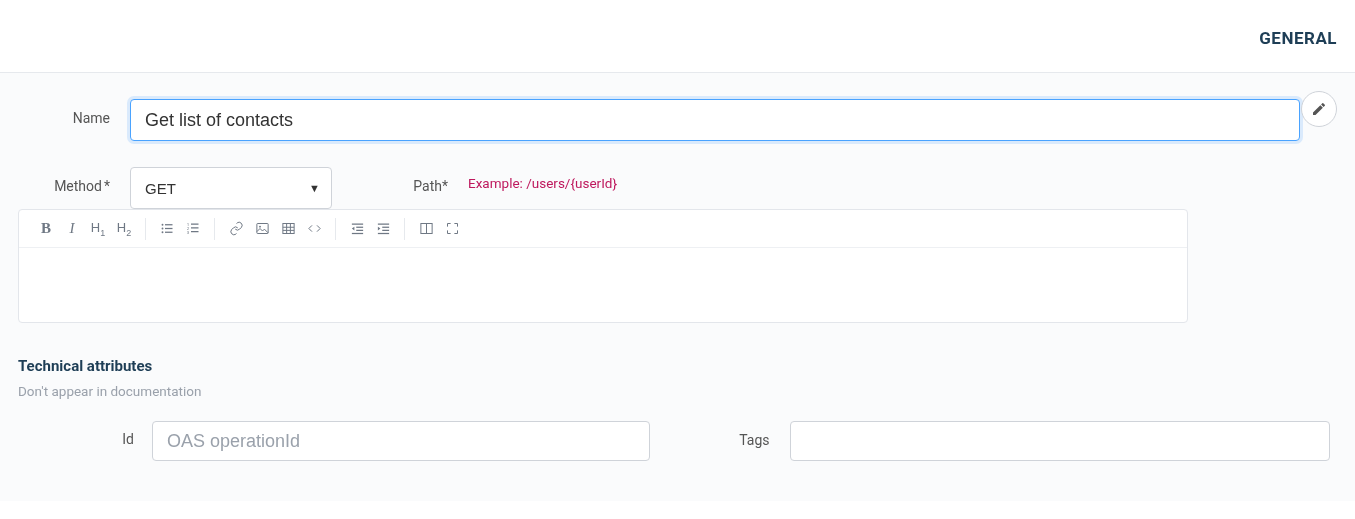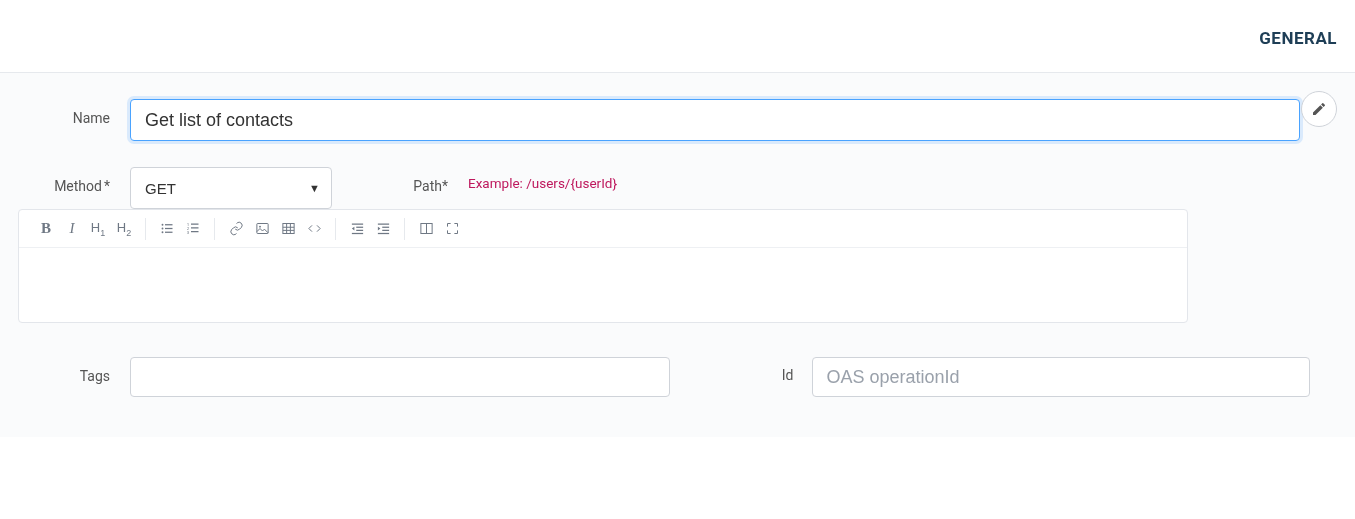--- a/index.html
+++ b/index.html
@@ -355,25 +355,27 @@
                 </svg>
             </div>
           </div>
         </div>
         <div class="editor-body" contenteditable="true" style=""></div>
       </div>
     </div>
   </div>
 
   <div class="tech-section">
+    <div class="tech-title">Technical attributes</div>
+    <div class="tech-sub">Don't appear in documentation</div>
     <div class="tech-row">
+      <div class="tech-col right">
+        <div class="id-label">Id</div>
+        <input type="text" class="text-input id-input" placeholder="OAS operationId" style="">
+      </div>
       <div class="tech-col left">
         <div class="label">Tags</div>
         <input type="text" class="text-input tags-input" value="" style="">
       </div>
-      <div class="tech-col right">
-        <div class="id-label">Id</div>
-        <input type="text" class="text-input id-input" placeholder="OAS operationId" style="">
-      </div>
     </div>
   </div>
 
 </div>
 
 </body></html>

